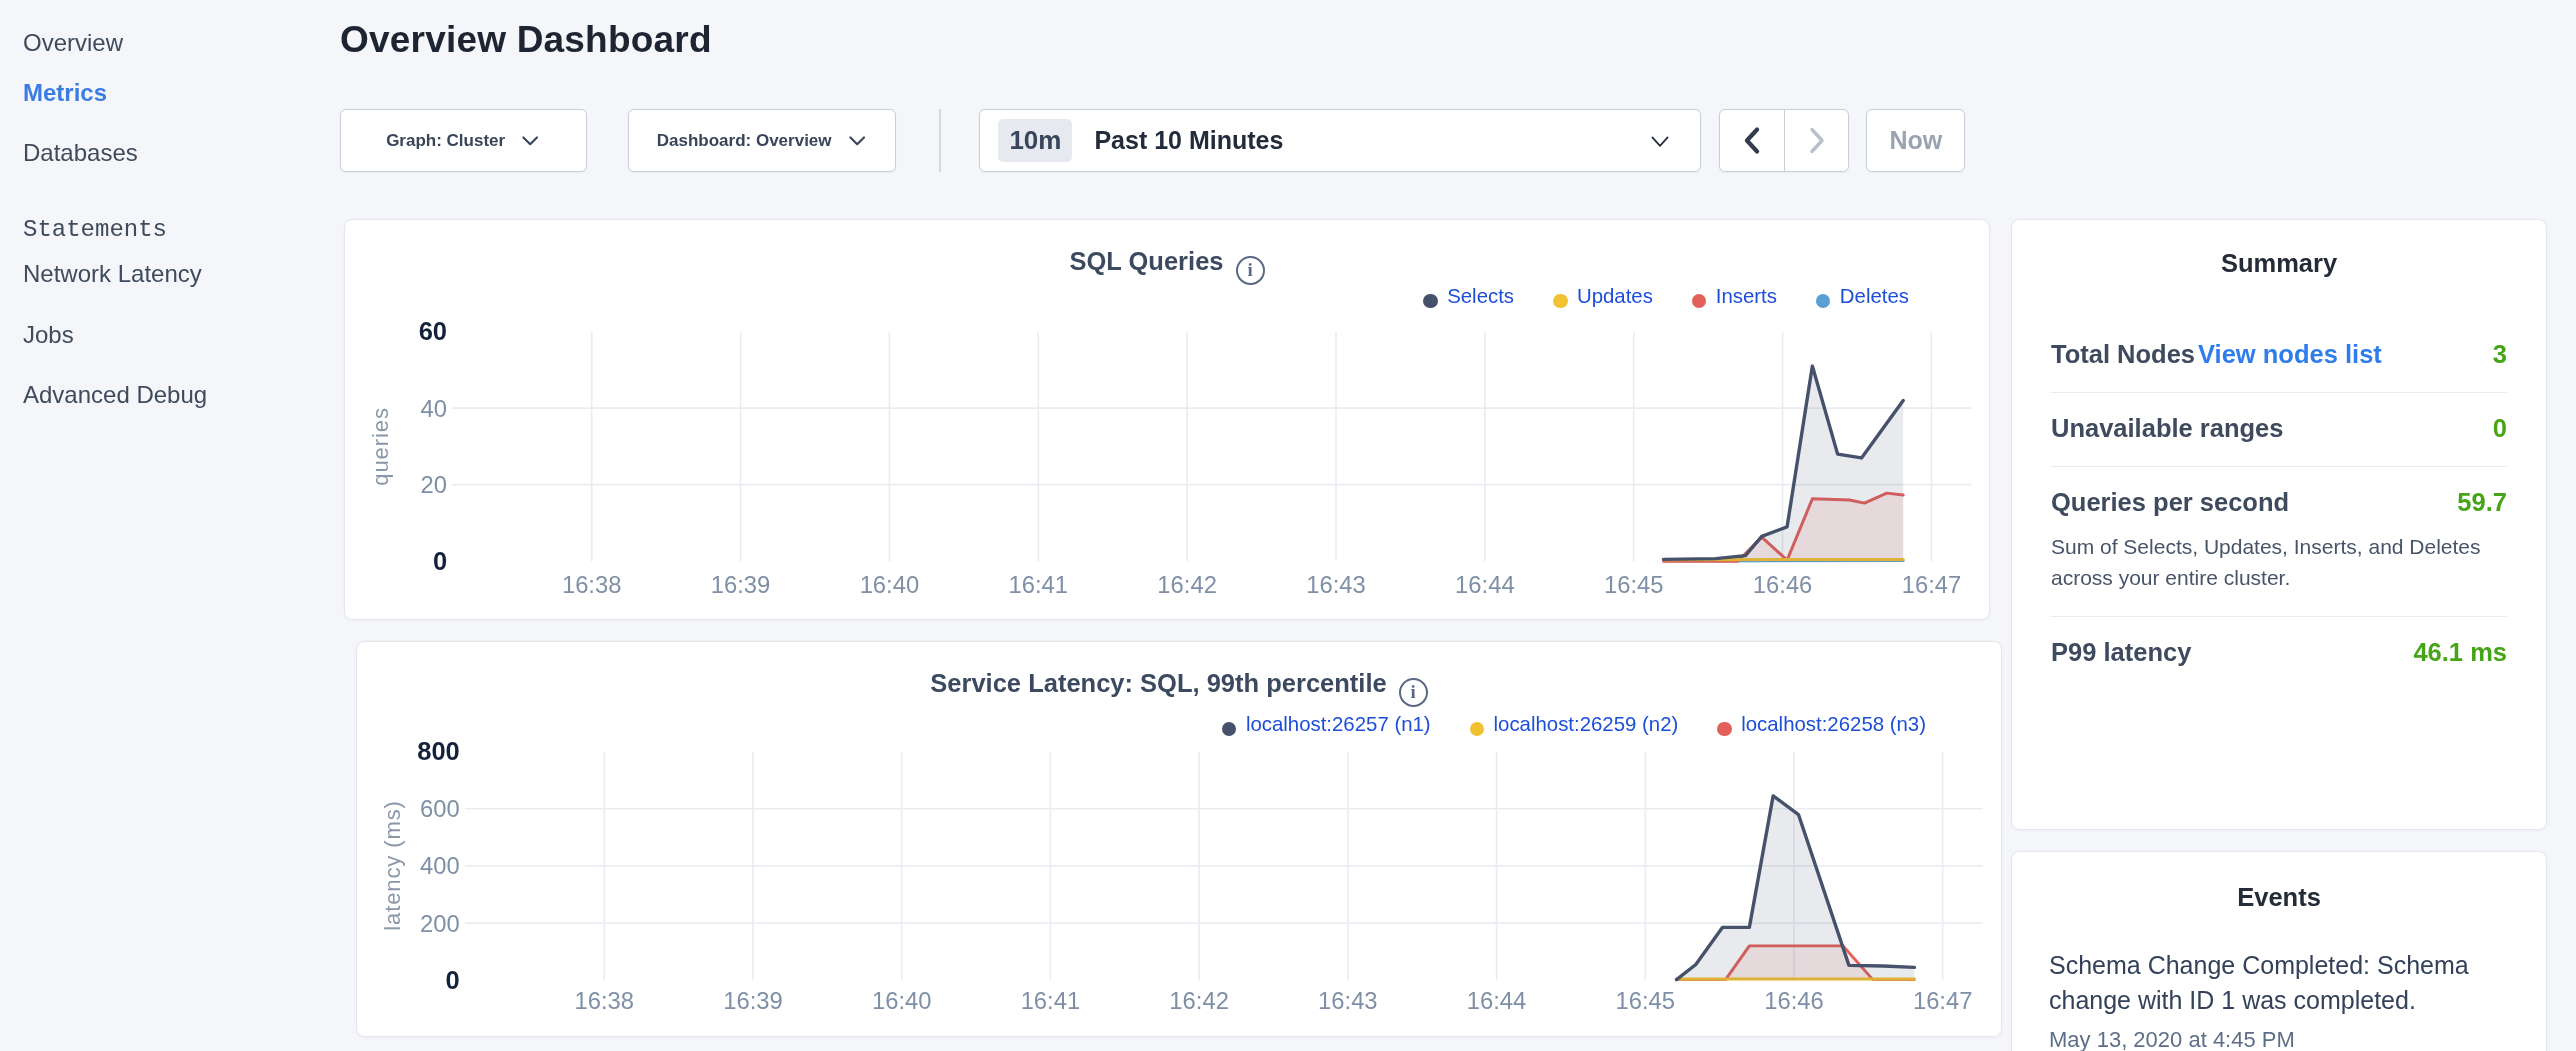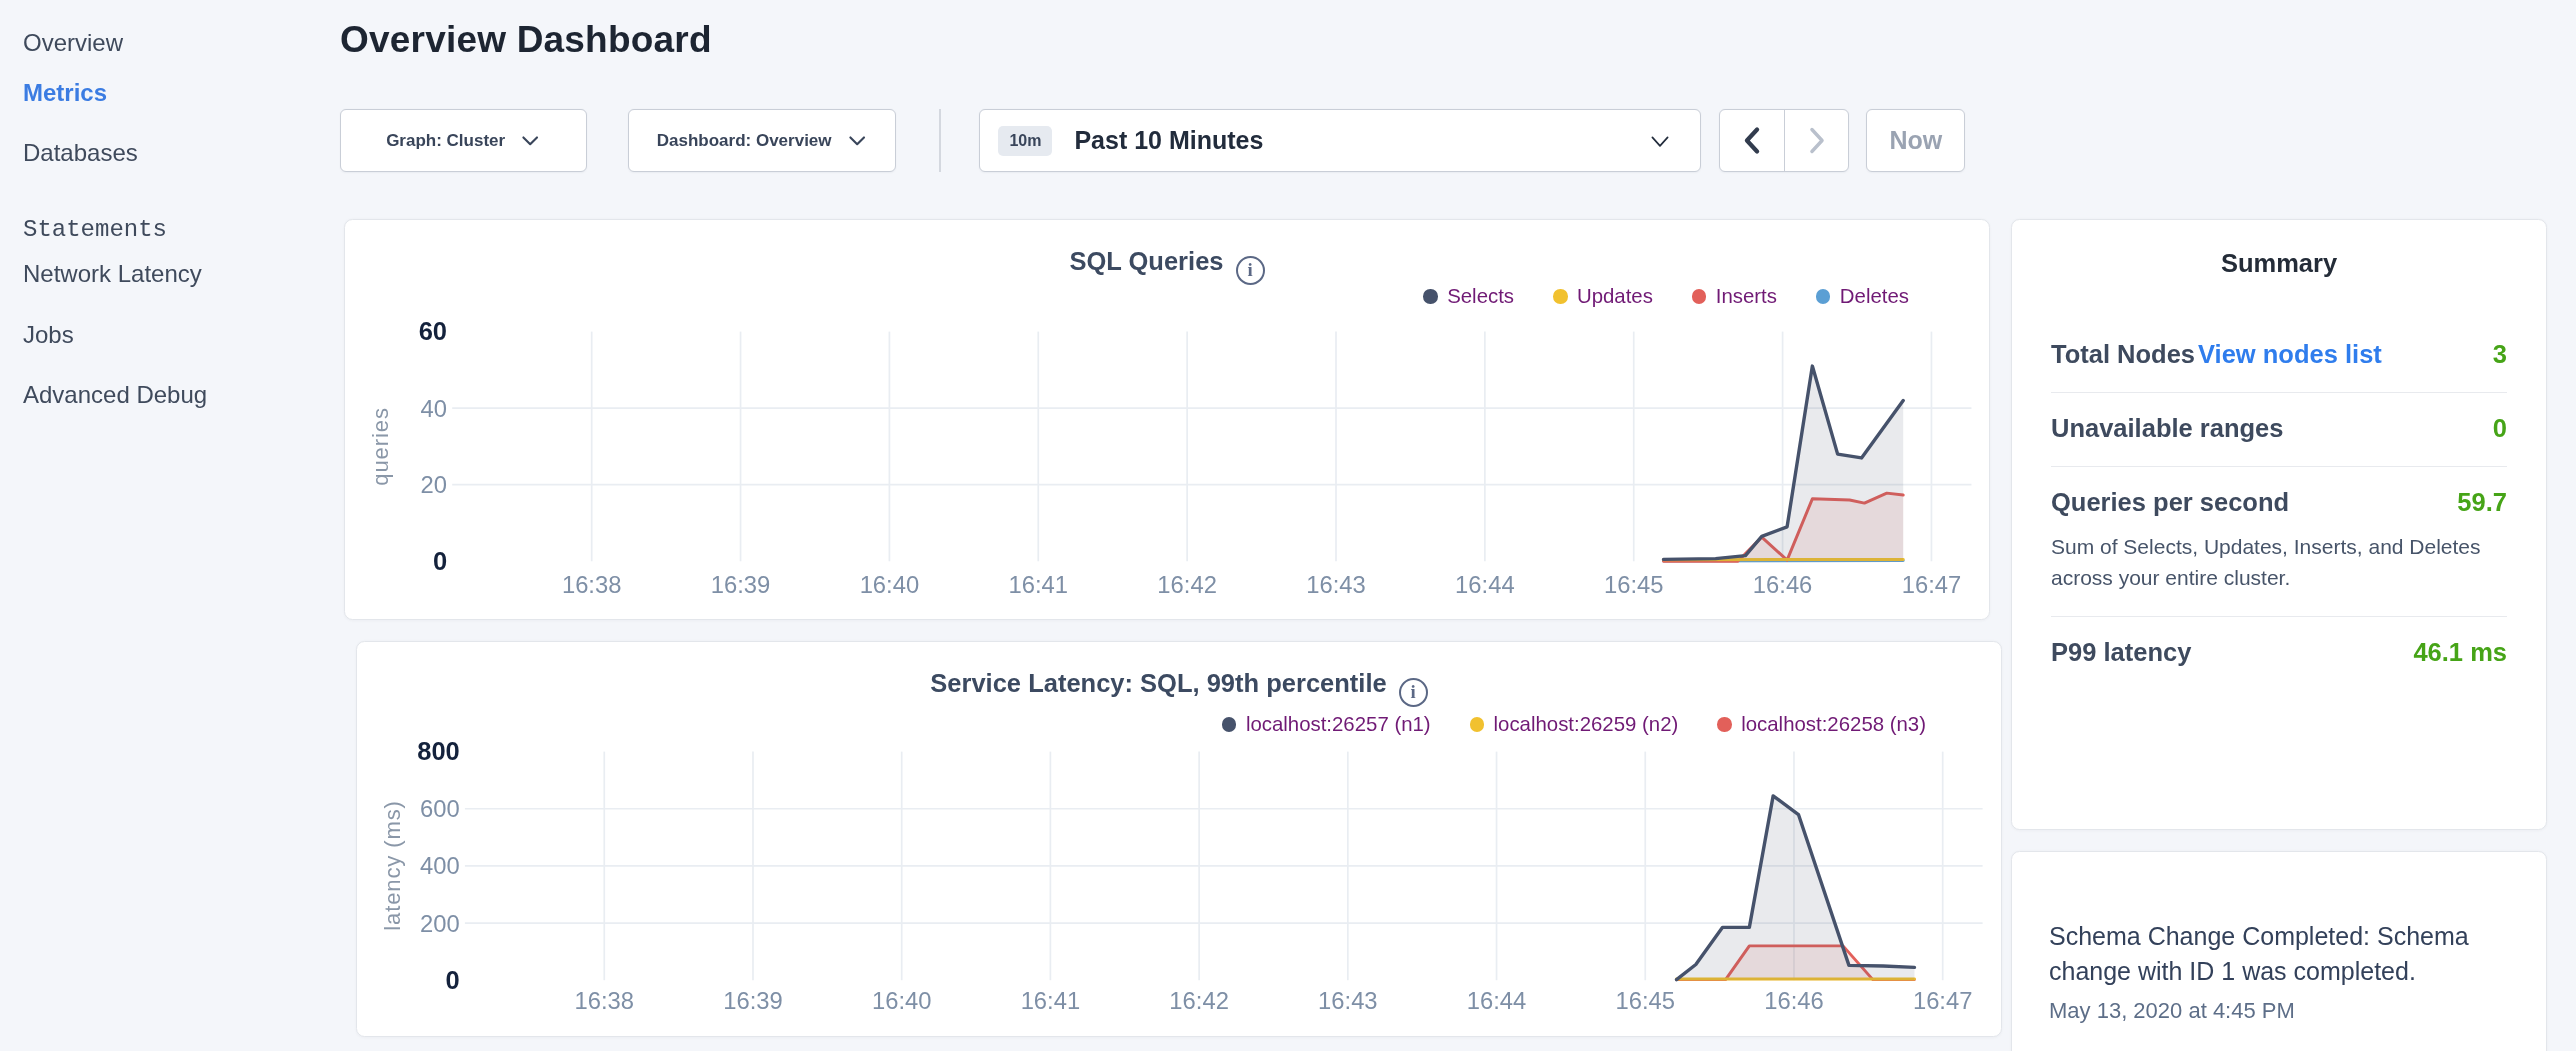--- a/index.html
+++ b/index.html
@@ -35,21 +35,21 @@
   #dashboard-dropdown { width:268px; margin-left:41px; }
   .chev { margin-left:15.3px; display:inline-flex; }
   #controls-divider { width:1.7px; background:#d4d8df; margin-left:43px; align-self:center; height:63px; }
   #time-select {
     margin-left:38px; width:722px; background:#fff; border:1.7px solid #c9ced7;
     border-radius:6px; display:flex; align-items:center; cursor:pointer;
     box-shadow:0 0.9px 1.7px rgba(40,50,70,.05); position:relative;
   }
   #time-badge {
     margin-left:18.7px; background:#e6eaf0; border-radius:5.1px; padding:6px 11px;
-    font-size:16px; font-weight:bold; color:#39455a;
+    font-size:26px; font-weight:bold; color:#39455a;
   }
   #time-label { margin-left:22px; font-size:25px; font-weight:bold; color:#222c3c; }
   #time-caret { position:absolute; right:29px; top:24px; }
   #range-group {
     margin-left:18.7px; width:130px; display:flex; background:#fff;
     border:1.7px solid #c9ced7; border-radius:6px; overflow:hidden;
     box-shadow:0 0.9px 1.7px rgba(40,50,70,.05);
   }
   .range-half { flex:1; display:flex; align-items:center; justify-content:center; cursor:pointer; }
   #range-prev { border-right:1.7px solid #c9ced7; }
@@ -74,21 +74,21 @@
   }
   .info-icon {
     display:inline-flex; width:29px; height:29px; border:2.1px solid #5b6885;
     border-radius:50%; align-items:center; justify-content:center;
     font-size:18.7px; font-weight:bold; color:#5b6885; margin-left:12px;
     vertical-align:-6px; cursor:pointer; font-family:"Liberation Serif", serif;
   }
   .legend { position:absolute; display:flex; gap:39px; align-items:center; }
   #chart-card-0 .legend { top:65px; right:80px; }
   #chart-card-1 .legend { top:71px; right:75px; }
-  .legend-item { display:flex; align-items:center; gap:9.4px; font-size:20.4px; color:#701a75; }
+  .legend-item { display:flex; align-items:flex-end; gap:9.4px; font-size:20.4px; color:#1d4ed8; }
   .legend-dot { width:14.5px; height:14.5px; border-radius:50%; display:inline-block; }
   .chart-svg { position:absolute; left:0; top:0; }
   .chart-svg text { font-family:"Liberation Sans", sans-serif; }
   .tick-x, .tick-y { font-size:28px; fill:#7e8fa6; }
   .tick-y-bold { font-size:30px; font-weight:bold; fill:#14223c; }
   .axis-ylabel { font-size:26px; fill:#8a97a8; letter-spacing:1px; }
   
   #summary-card .inner { padding:29px 39px 0 39px; }
   .panel-title { text-align:center; font-size:25.5px; font-weight:bold; color:#242c38; }
   #summary-rows { margin-top:41px; }
@@ -312,19 +312,20 @@
             <span class="srow-label">P99 latency</span>
             <span class="srow-value">46.1 ms</span>
           </div>
         </div>
       </div>
   </div>
 </div>
 
 <div class="card" id="events-card">
   <div class="inner">
+    <div class="panel-title">Events</div>
     <div id="events-list">
         <div class="event-text">Schema Change Completed: Schema change with ID 1 was completed.</div>
         <div class="event-time">May 13, 2020 at 4:45 PM</div>
       </div>
   </div>
 </div>
 
 
 </body></html>

